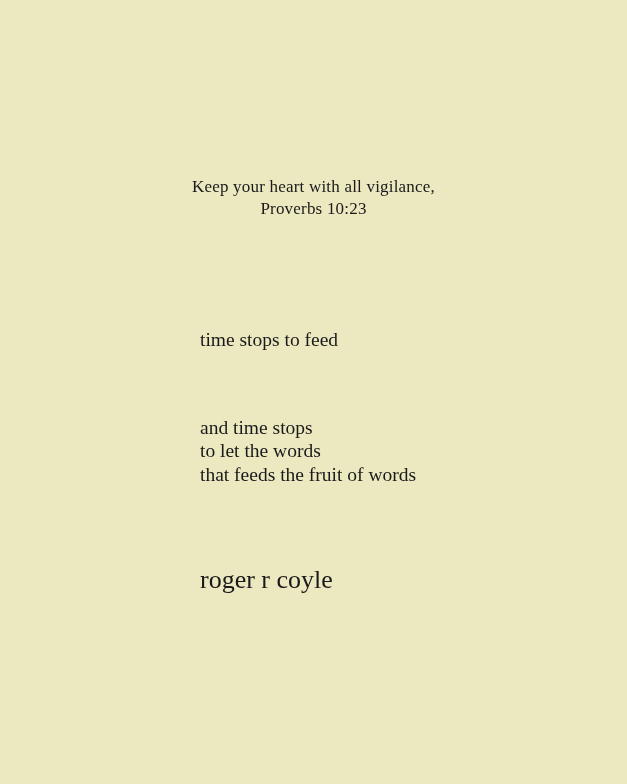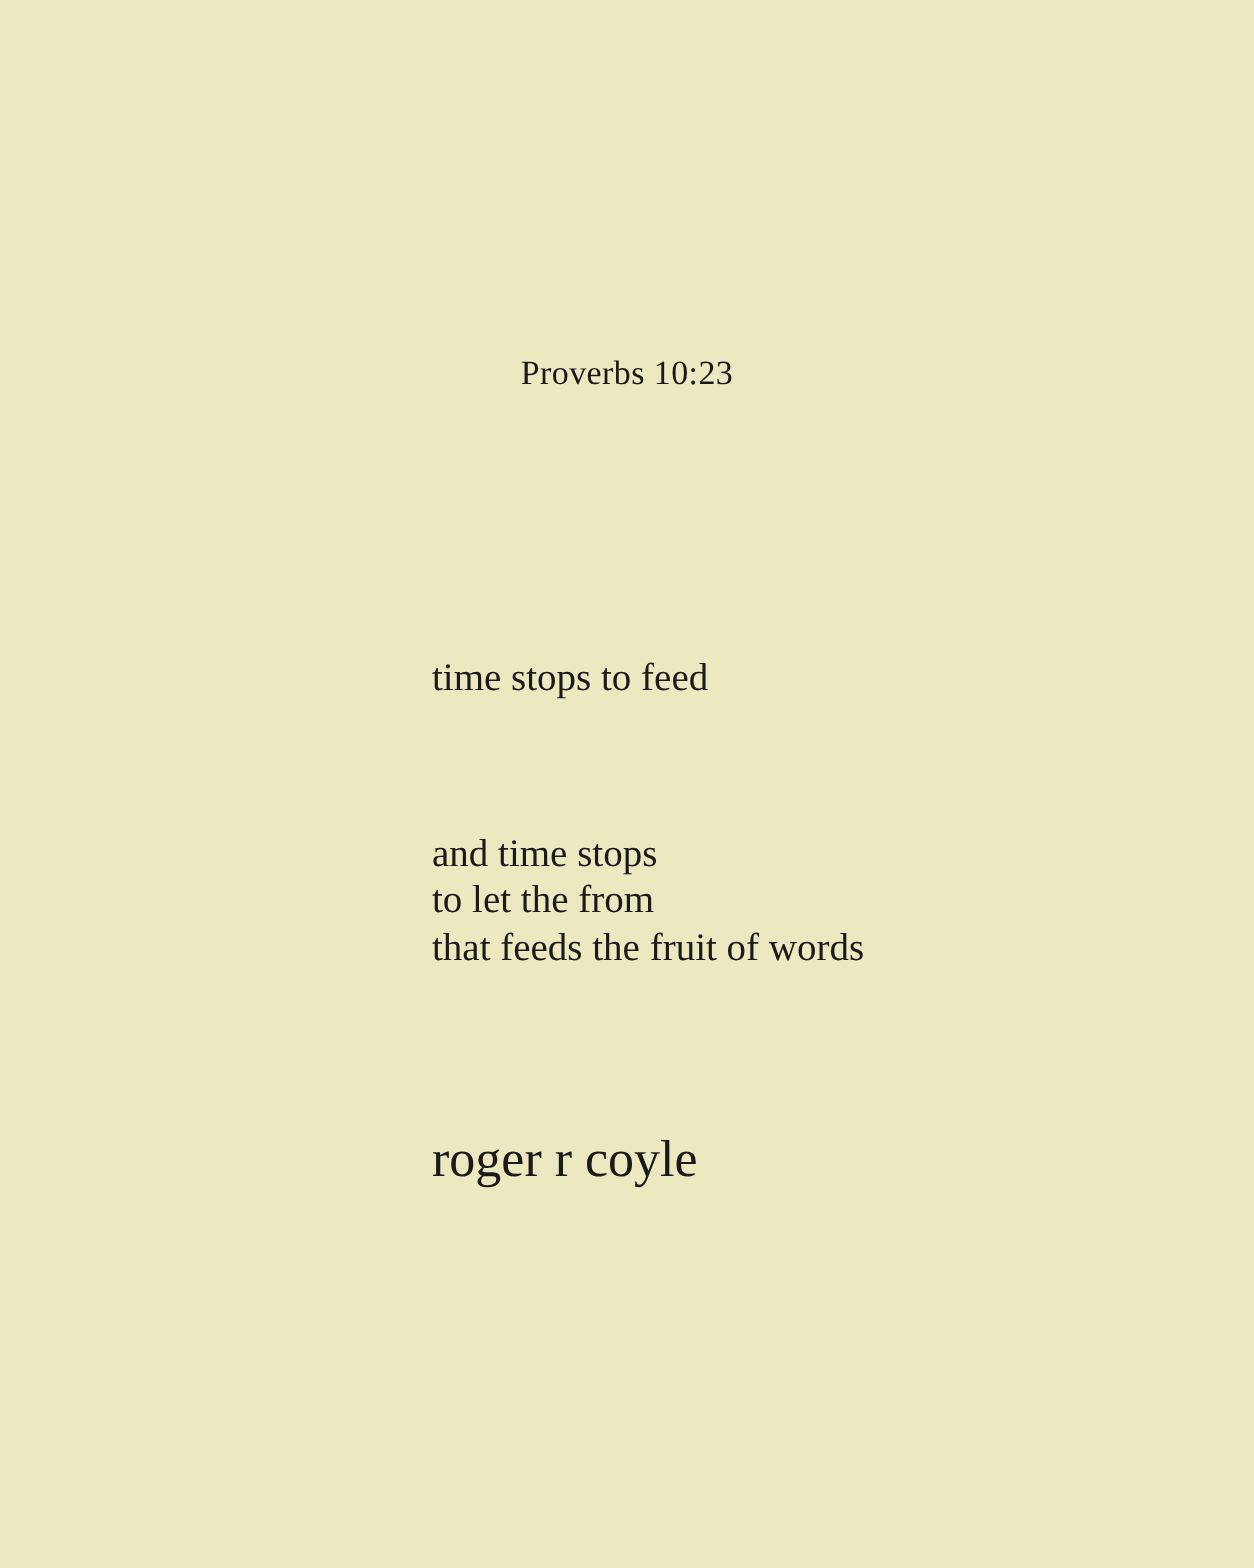--- a/index.html
+++ b/index.html
@@ -28,21 +28,21 @@
     text-align: center;
     font-size: 17px;
     line-height: 22px;
     letter-spacing: 0.2px;
   }
   .epigraph div {
     white-space: pre;
   }
   .poem {
     position: absolute;
-    left: 216px;
+    left: 200px;
     top: 328px;
     font-size: 19.5px;
     line-height: 23.5px;
   }
   .stanza {
     margin: 0;
   }
   .stanza-1 { margin-bottom: 64px; }
   .stanza-2 { margin-bottom: 82px; }
   .line {
@@ -53,32 +53,33 @@
     line-height: 23.5px;
     white-space: pre;
   }
 </style>
 </head>
 <body>
 
 <div class="page">
 
   <div class="epigraph">
+    <div>Keep your heart with all vigilance,</div>
     <div>Proverbs 10:23</div>
   </div>
 
   <div class="poem">
 
     <div class="stanza stanza-1">
       <div class="line">time stops to feed</div>
     </div>
 
     <div class="stanza stanza-2">
       <div class="line">and time stops</div>
-      <div class="line">to let the from</div>
+      <div class="line">to let the words</div>
       <div class="line">that feeds the fruit of words</div>
     </div>
 
     <div class="byline">roger r coyle</div>
 
   </div>
 
 </div>
 
 </body></html>

